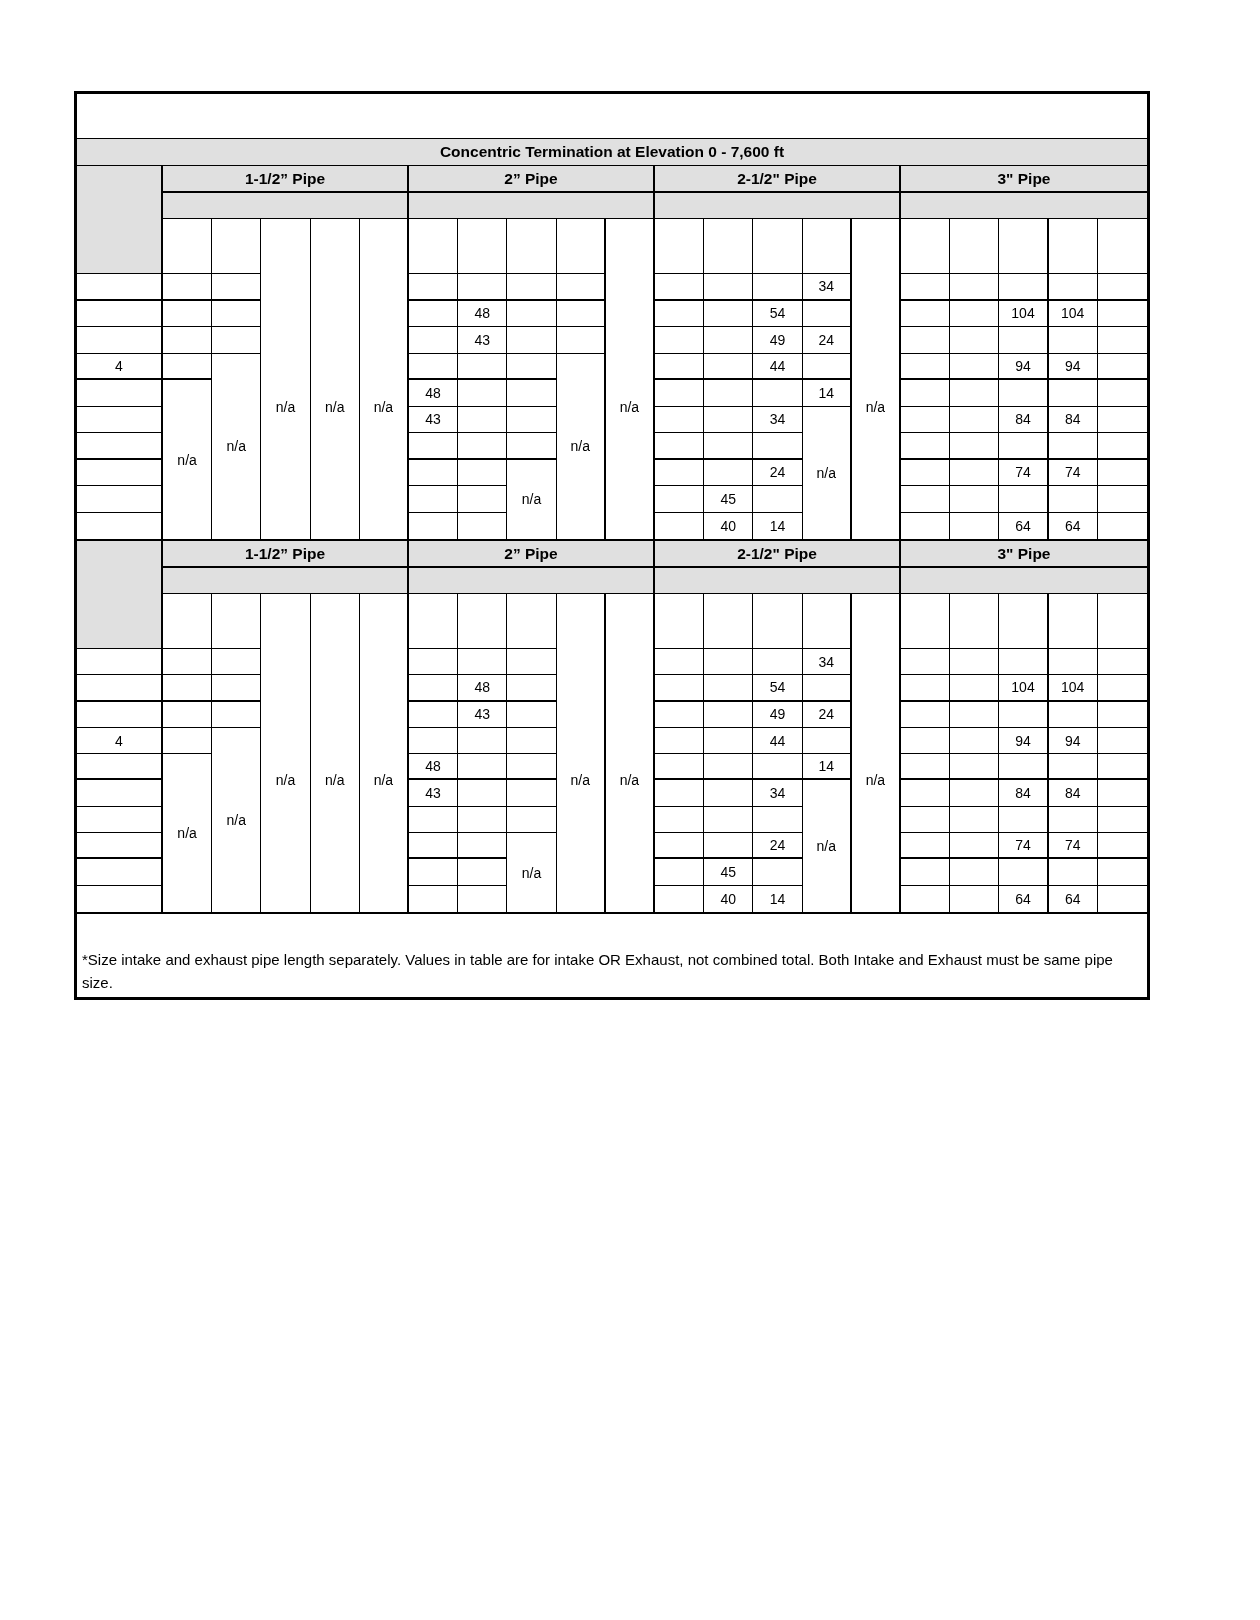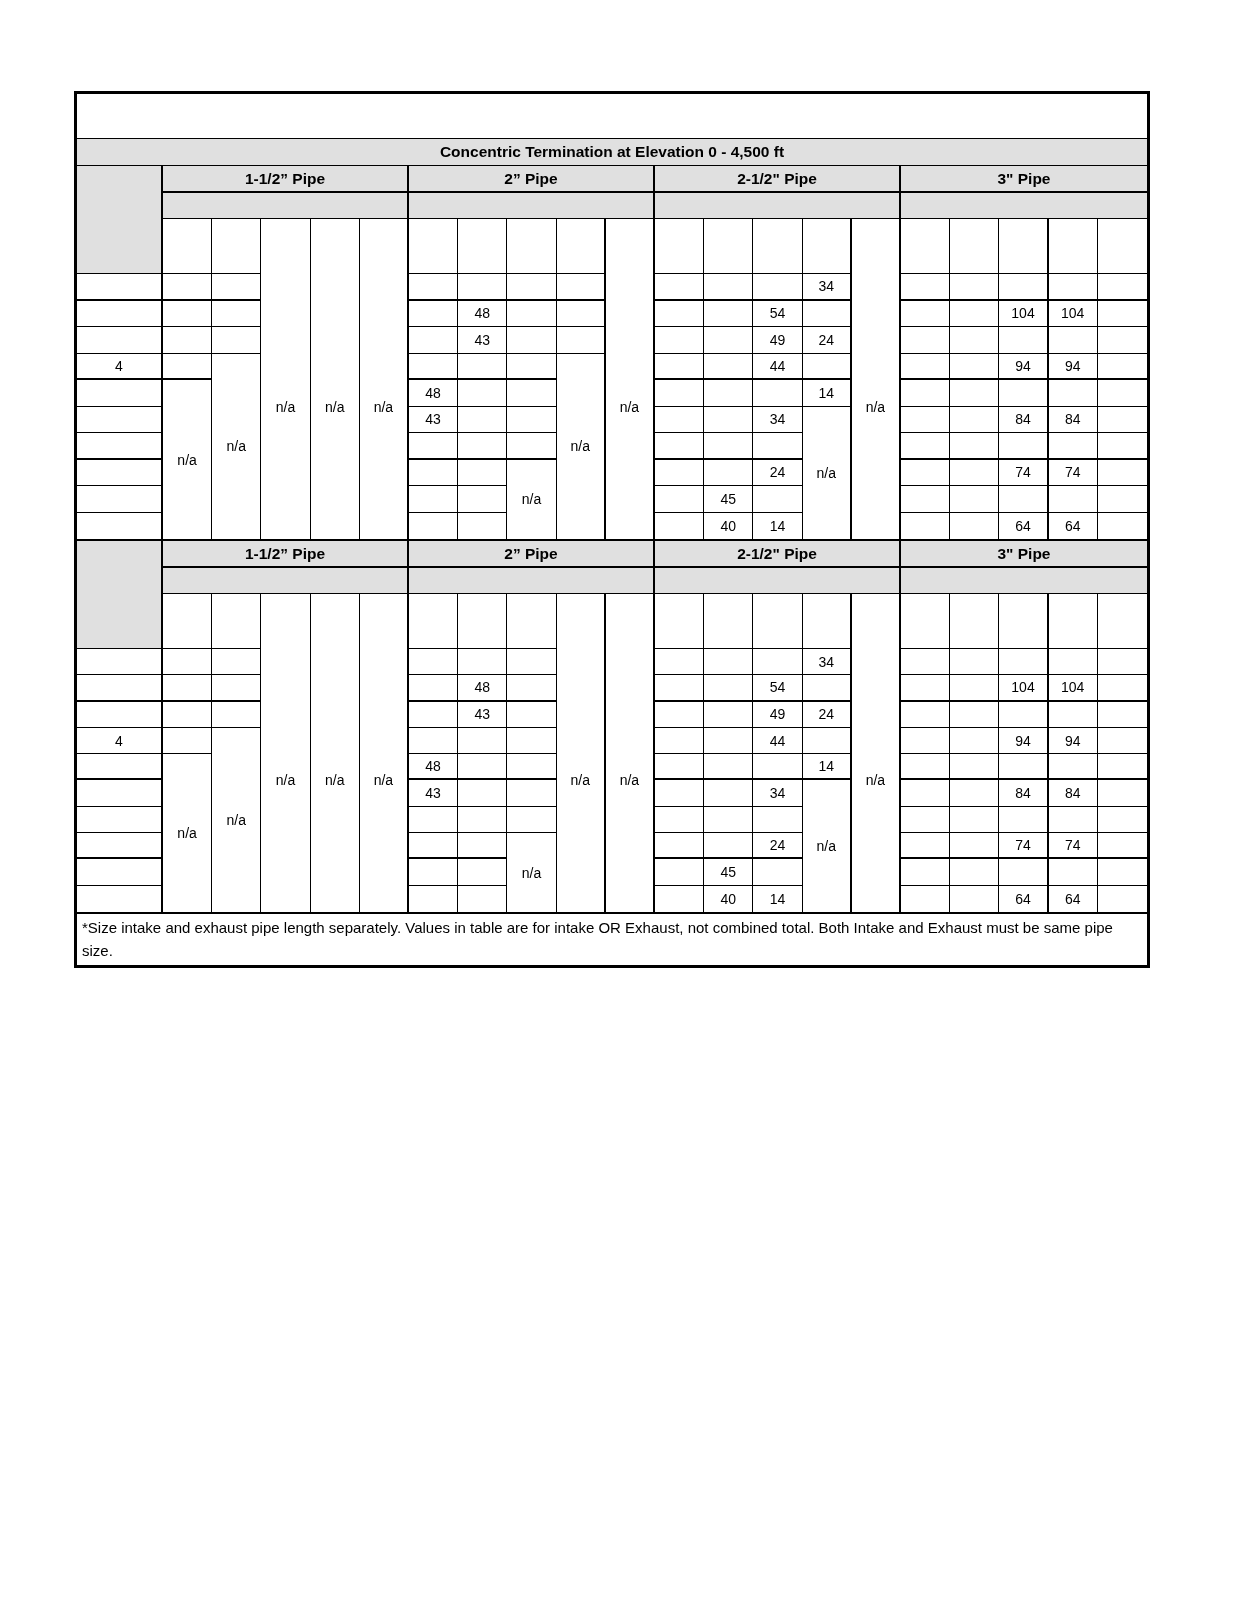--- a/index.html
+++ b/index.html
@@ -46,31 +46,31 @@
     border-right:1px solid #000;border-bottom:1px solid #000;background:#fff;
     display:flex;align-items:center;justify-content:center;
     font-size:14px;box-sizing:border-box;
   }
   .dcell.hr{border-right:2px solid #000;}
   .dcell.last-col{border-right:none;}
   .dcell.hb{border-bottom:2px solid #000;}
   .dcell.nb{border-bottom:none;}
   .footnote{
     min-height:48px;background:#fff;
-    font-size:15px;line-height:23px;padding:2px 6px 3px 5px;box-sizing:border-box;
+    font-size:15px;line-height:23px;padding:2px 6px 3px 5px;box-sizing:border-box;margin-top:32px;
   }
 </style>
 </head>
 <body>
 
 <div class="doc-table">
   <div class="blank-row"></div>
   <div id="tables-mount">
       <div class="t1">
-        <div class="title-band">Concentric Termination at Elevation 0 - 4,500 ft</div>
+        <div class="title-band">Concentric Termination at Elevation 0 - 7,600 ft</div>
         <div class="grid pipe-band">
           <div class="band-label"></div>
           <div class="group-cell">1-1/2” Pipe</div>
           <div class="group-cell">2” Pipe</div>
           <div class="group-cell">2-1/2" Pipe</div>
           <div class="group-cell gc-last">3" Pipe</div>
         </div>
         <div class="grid sub-band">
           <div class="band-label"></div>
           <div class="group-cell"></div>

